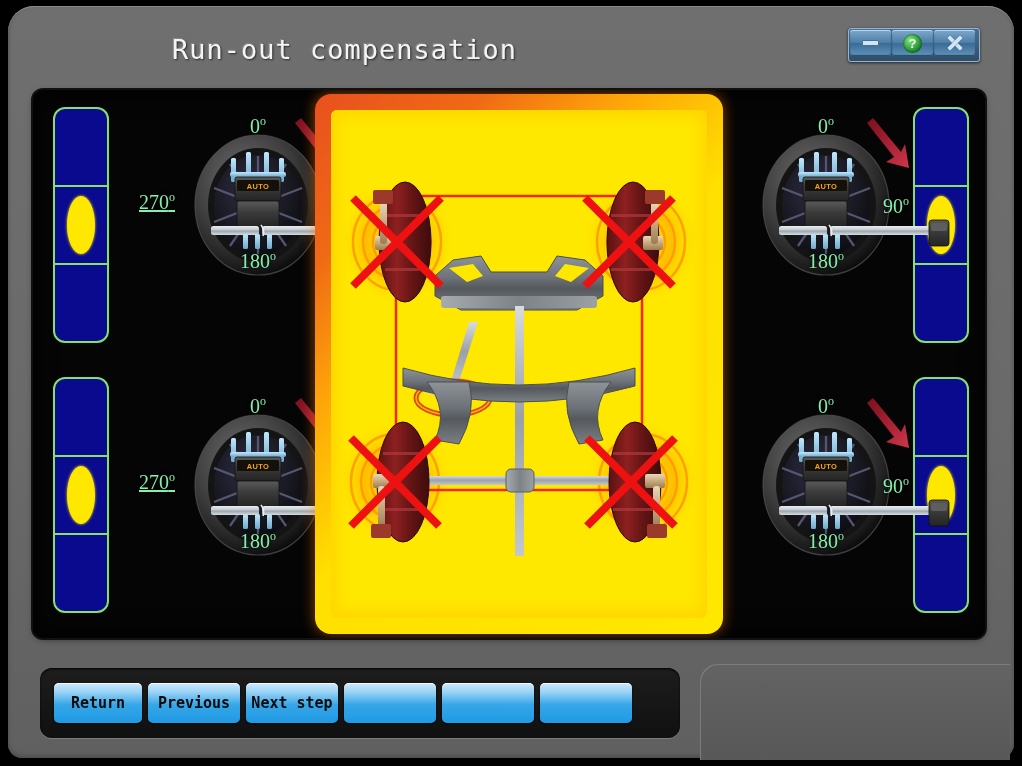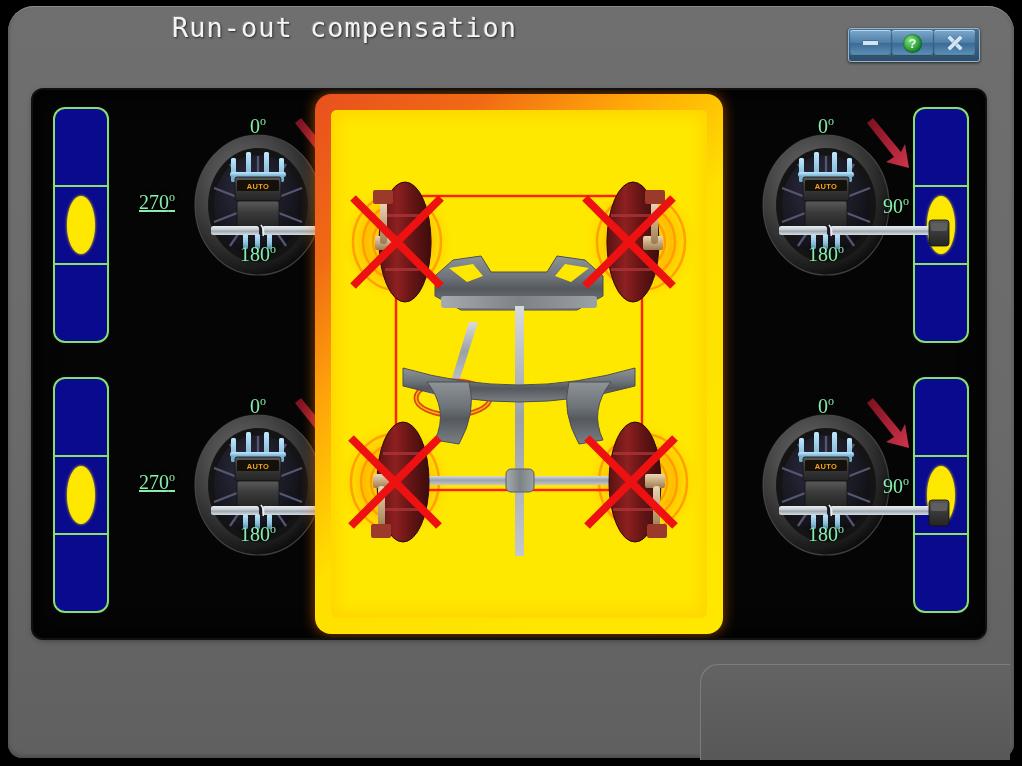--- a/index.html
+++ b/index.html
@@ -15,21 +15,21 @@
     box-shadow:inset 0 1px 0 #8b8b8b, inset 0 -2px 4px #4a4a4a, 0 0 10px #000;
   }
   .chassis-notch{
     position:absolute;left:700px;top:664px;width:310px;height:96px;
     background:linear-gradient(180deg,#636363,#585858);
     border-radius:18px 0 0 0;
     box-shadow:inset 1px 1px 0 #7c7c7c;
   }
 
   
-  .titlebar{position:absolute;left:0;top:12px;width:1006px;height:56px;text-align:center;}
+  .titlebar{position:absolute;left:0;top:34px;width:1006px;height:56px;text-align:center;}
   .title-text{
     position:absolute;left:172px;top:0px;
     font-family:"DejaVu Sans Mono","Liberation Mono",monospace;
     font-size:27px;letter-spacing:1px;color:#f4f4f4;
     text-shadow:1px 1px 2px #2b2b2b, -1px -1px 0 #8d8d8d;
     white-space:nowrap;
   }
 
   
   .wincontrols{
@@ -89,21 +89,21 @@
   .gauge{position:absolute;width:250px;height:200px;}
   #g-fl{left:100px;top:20px;}
   #g-rl{left:100px;top:300px;}
   #g-fr{left:690px;top:20px;}
   #g-rr{left:690px;top:300px;}
 
   .deg{position:absolute;color:#86efac;font-family:"Liberation Serif",serif;font-size:20px;
        text-shadow:0 0 4px #000;white-space:nowrap;}
   .deg-0{left:125px;top:4px;transform:translateX(-50%);}
   .deg-90{left:196px;top:84px;}
-  .deg-180{left:125px;top:132px;transform:translateX(-50%);}
+  .deg-180{left:125px;top:139px;transform:translateX(-50%);}
   .deg-270{left:6px;top:80px;text-decoration:underline;}
   .deg sup{font-size:12px;vertical-align:super;}
 
   .gauge-svg{position:absolute;left:0;top:0;}
 
   
   .center-panel{
     position:absolute;left:282px;top:4px;width:408px;height:540px;
     border-radius:16px;
     background:linear-gradient(135deg,#e8501e 0%,#f06a15 18%,#ffa808 34%,#ffe000 52%,#ffe800 100%);
@@ -592,14 +592,22 @@
               <line x1="256" y1="328" x2="344" y2="416"></line>
                 <line x1="344" y1="328" x2="256" y2="416"></line>
             </g>
           </g>
         </svg>
       </div>
     </div>
 
   </div>
 
+  <div class="toolbar">
+    <button class="tbtn">Return</button>
+    <button class="tbtn wide">Previous</button>
+    <button class="tbtn wide">Next step</button>
+    <button class="tbtn wide"></button>
+    <button class="tbtn wide"></button>
+    <button class="tbtn wide"></button>
+  </div>
 
 </div>
 
 </body></html>

